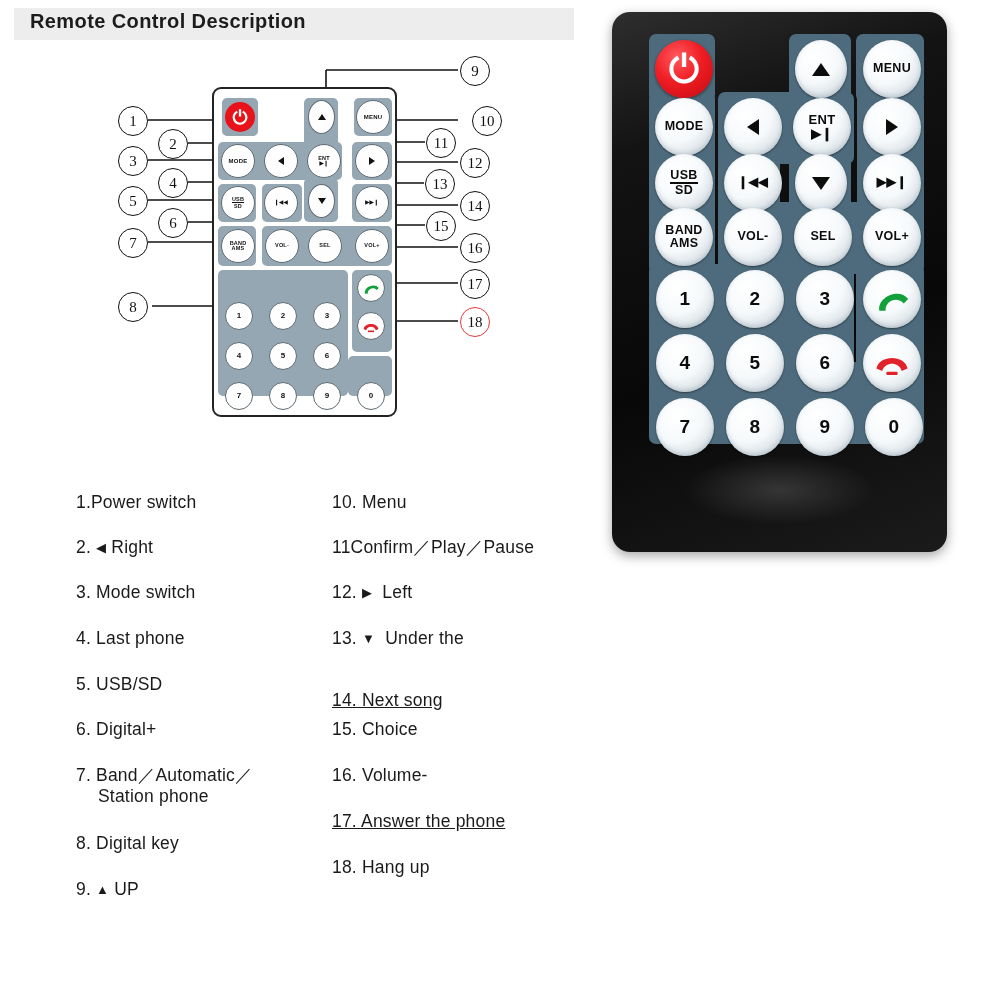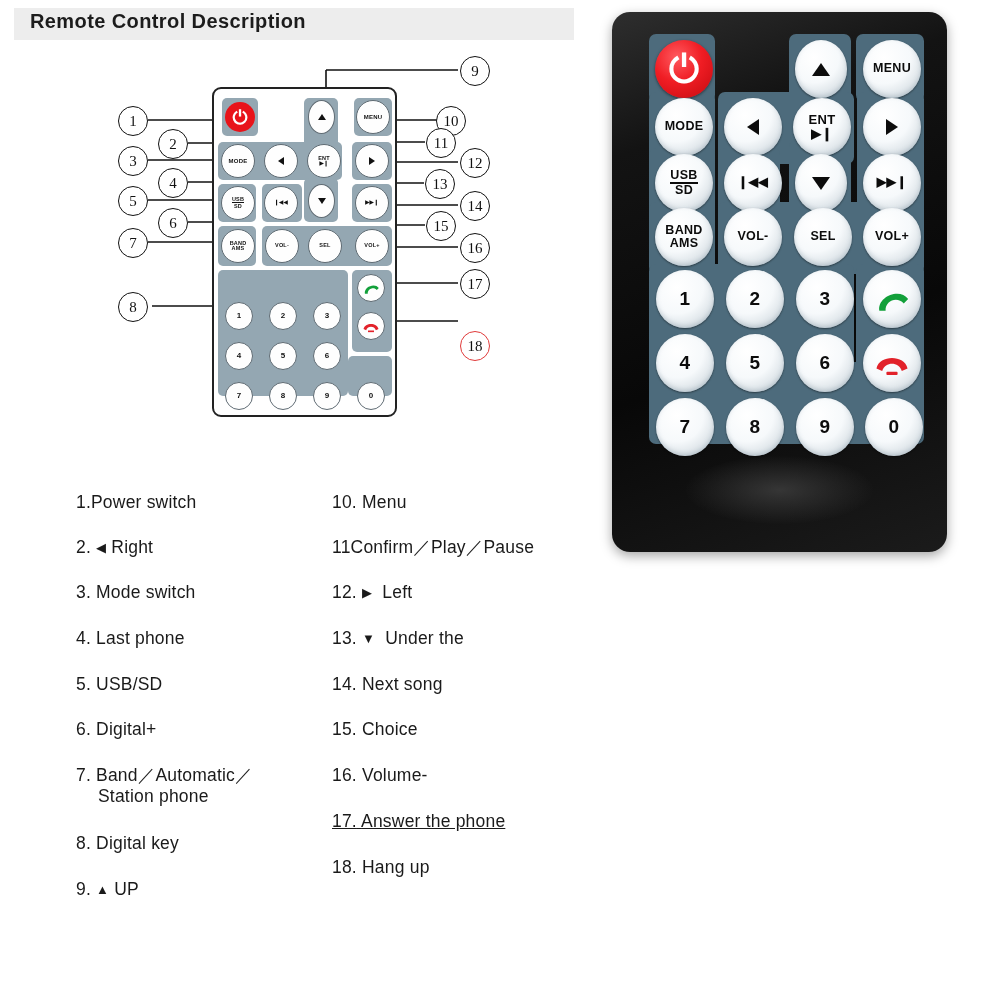--- a/index.html
+++ b/index.html
@@ -106,21 +106,21 @@
     width: 28px; height: 28px;
     border: 1.6px solid #111;
     border-radius: 50%;
     display: flex; align-items: center; justify-content: center;
     font-size: 15px;
     font-weight: normal;
     background: #fff;
     color: #111;
     font-family: "Liberation Serif", serif;
   }
-  .callout.accent { border-color: #e03a3a; margin-top: 24px; }
+  .callout.accent { border-color: #e03a3a; }
 
   
   #photo {
     position: absolute;
     left: 612px;
     top: 12px;
     width: 335px;
     height: 540px;
     background: linear-gradient(160deg,#2e2e2e 0%, #131313 22%, #080808 60%, #1b1b1b 100%);
     border-radius: 18px;
@@ -365,21 +365,21 @@
 
   <div class="callout" style="left:118px; top:66px;">1</div>
   <div class="callout" style="left:158px; top:89px;">2</div>
   <div class="callout" style="left:118px; top:106px;">3</div>
   <div class="callout" style="left:158px; top:128px;">4</div>
   <div class="callout" style="left:118px; top:146px;">5</div>
   <div class="callout" style="left:158px; top:168px;">6</div>
   <div class="callout" style="left:118px; top:188px;">7</div>
   <div class="callout" style="left:118px; top:252px;">8</div>
   <div class="callout" style="left:460px; top:16px;">9</div>
-  <div class="callout" style="left:436px; top:66px;">10</div>
+  <div class="callout" style="left:472px; top:66px;">10</div>
   <div class="callout" style="left:426px; top:88px;">11</div>
   <div class="callout" style="left:460px; top:108px;">12</div>
   <div class="callout" style="left:425px; top:129px;">13</div>
   <div class="callout" style="left:460px; top:151px;">14</div>
   <div class="callout" style="left:426px; top:171px;">15</div>
   <div class="callout" style="left:460px; top:193px;font-family:Liberation Serif, serif;">16</div>
   <div class="callout" style="left:460px; top:229px;">17</div>
   <div class="callout accent" style="left:460px; top:267px;">18</div>
 </div>
 
@@ -513,19 +513,19 @@
     <div class="legend-item" style="top:287px;"><span>7.</span> <span>Band／Automatic／</span><span class="sub">Station phone</span></div>
     <div class="legend-item" style="top:355px;"><span>8.</span> <span>Digital key</span></div>
     <div class="legend-item" style="top:401px;"><span>9.</span> <span class="g">▲</span> <span>UP</span></div>
   </div>
 
   <div class="legend-col" id="legend-col-right">
     <div class="legend-item" style="top:14px;"><span>10.</span> <span>Menu</span></div>
     <div class="legend-item" style="top:59px;"><span>11</span><span>Confirm／Play／Pause</span></div>
     <div class="legend-item" style="top:104px;"><span>12.</span> <span class="g">▶</span>  <span>Left</span></div>
     <div class="legend-item" style="top:150px;"><span>13.</span> <span class="g">▼</span>  <span>Under the</span></div>
-    <div class="legend-item" style="top:196px;"><span>14.</span> <span>Next song</span></div>
+    <div class="legend-item" style="top:212px;text-decoration:underline;"><span>14.</span> <span>Next song</span></div>
     <div class="legend-item" style="top:241px;"><span>15.</span> <span>Choice</span></div>
     <div class="legend-item" style="top:287px;"><span>16.</span> <span>Volume-</span></div>
     <div class="legend-item" style="top:333px;text-decoration:underline;"><span>17.</span> <span>Answer the phone</span></div>
     <div class="legend-item" style="top:379px;"><span>18.</span> <span>Hang up</span></div>
   </div>
 </div>
 
 </body></html>

